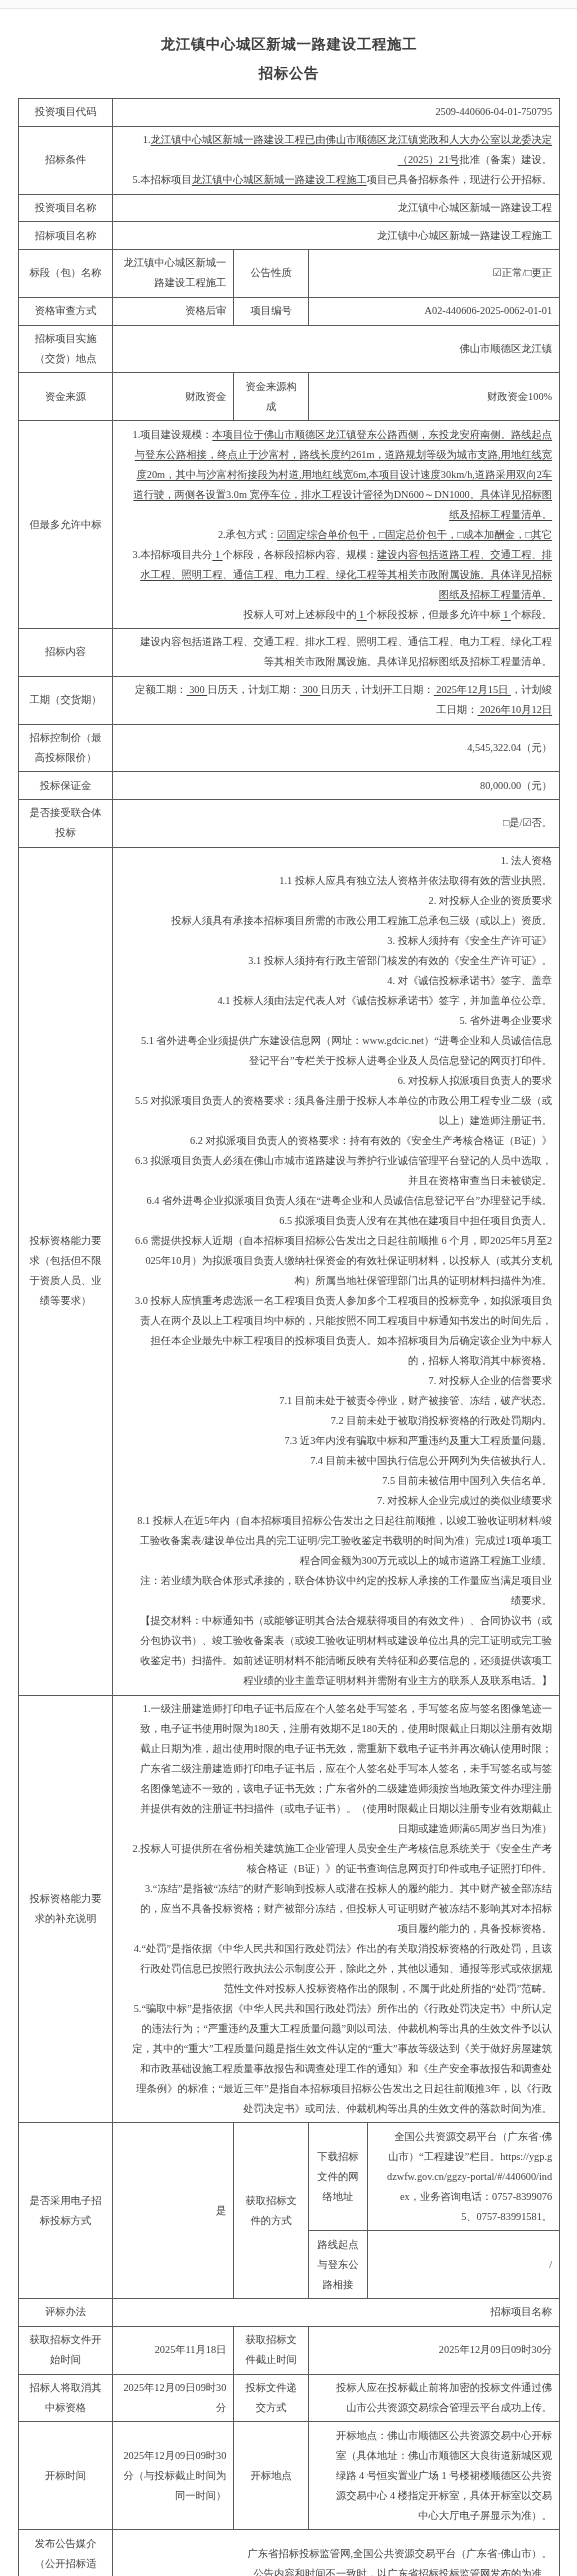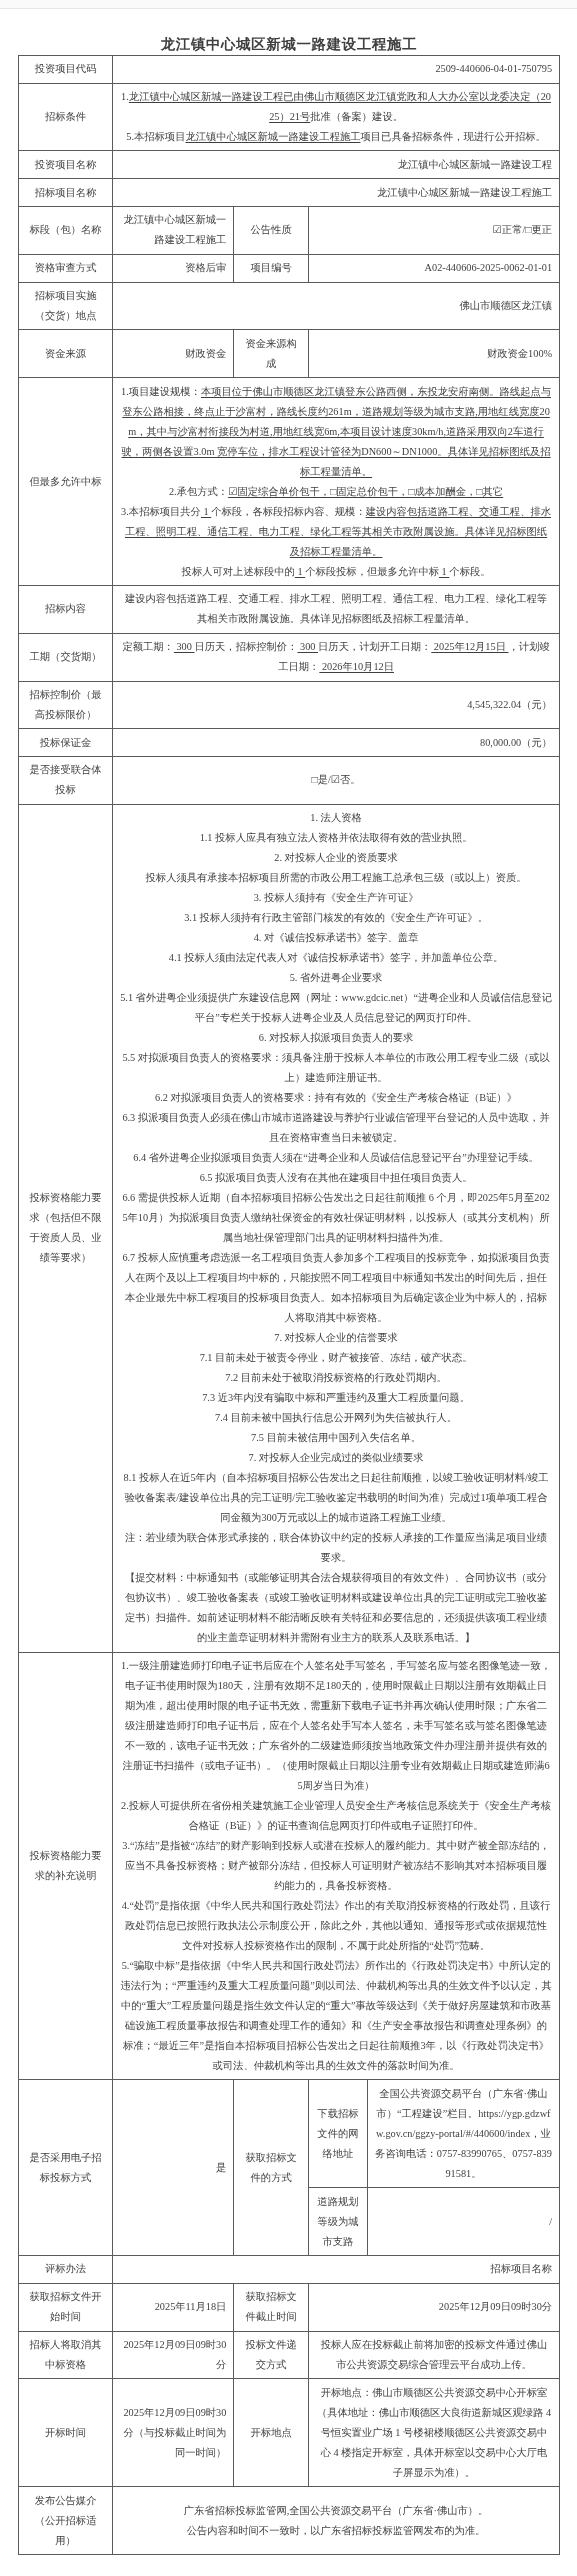--- a/index.html
+++ b/index.html
@@ -6,30 +6,31 @@
   body{width:578px;font-family:"Liberation Serif","DejaVu Serif",serif;color:#3f3f3f;}
   .top-strip{height:8.3px;background:#fafafa;border-bottom:0.7px solid #e6e6e6;}
   .doc{padding:15px 18px 69px 18px;}
   .title{font-size:14.4px;font-weight:bold;text-align:center;line-height:1.55;letter-spacing:0.7px;margin-top:8.3px;}
   .subtitle{font-size:14.4px;font-weight:bold;text-align:center;line-height:1.55;letter-spacing:0.7px;margin:6.9px 0 13.8px 0;}
   table.form{width:100%;border-collapse:collapse;table-layout:fixed;}
   table.form td{border:0.7px solid #5a5a5a;padding:3.4px 6.9px;font-size:10.3px;line-height:20px;vertical-align:middle;word-break:break-all;}
   td.lbl{text-align:center;padding:3.4px 3.4px;font-family:Liberation Mono, monospace;}
   .p{margin:0;}
   .tc{text-align:right;}
-  .tl{text-align:center;}
+  .tl{text-align:right;margin-left:11px;}
   .u{text-decoration:underline;text-underline-offset:2.1px;}
 </style>
 </head>
 <body>
 
 <div class="top-strip"></div>
 
 <div class="doc">
   <div class="title">龙江镇中心城区新城一路建设工程施工</div>
+  <div class="subtitle">招标公告</div>
 
   <table class="form">
     <colgroup>
       <col style="width:17.4%">
         <col style="width:22.4%">
         <col style="width:13.8%">
         <col style="width:10.9%">
         <col style="width:35.5%">
     </colgroup>
     <tbody id="tbl">
@@ -105,21 +106,21 @@
         </tr>
         <tr>
           <td class="lbl">招标内容</td>
           <td colspan="4">
             <div class="p tl"><span>建设内容包括道路工程、交通工程、排水工程、照明工程、通信工程、电力工程、绿化工程等其相关市政附属设施。具体详见招标图纸及招标工程量清单。</span></div>
           </td>
         </tr>
         <tr>
           <td class="lbl">工期（交货期）</td>
           <td colspan="4">
-            <div class="p tl"><span>定额工期：</span><span class="u"> 300 </span><span>日历天，招标控制价：</span><span class="u"> 300 </span><span>日历天，计划开工日期：</span><span class="u"> 2025年12月15日 </span><span>，计划竣工日期：</span><span class="u"> 2026年10月12日</span></div>
+            <div class="p tl"><span>定额工期：</span><span class="u"> 300 </span><span>日历天，计划工期：</span><span class="u"> 300 </span><span>日历天，计划开工日期：</span><span class="u"> 2025年12月15日 </span><span>，计划竣工日期：</span><span class="u"> 2026年10月12日</span></div>
           </td>
         </tr>
         <tr>
           <td class="lbl">招标控制价（最高投标限价）</td>
           <td colspan="4">
             <div class="p tc"><span>4,545,322.04（元）</span></div>
           </td>
         </tr>
         <tr>
           <td class="lbl">投标保证金</td>
@@ -146,21 +147,21 @@
             <div class="p tl"><span>4.1 投标人须由法定代表人对《诚信投标承诺书》签字，并加盖单位公章。</span></div>
             <div class="p tl"><span>5. 省外进粤企业要求</span></div>
             <div class="p tl"><span>5.1 省外进粤企业须提供广东建设信息网（网址：www.gdcic.net）“进粤企业和人员诚信信息登记平台”专栏关于投标人进粤企业及人员信息登记的网页打印件。</span></div>
             <div class="p tl"><span>6. 对投标人拟派项目负责人的要求</span></div>
             <div class="p tl"><span>5.5 对拟派项目负责人的资格要求：须具备注册于投标人本单位的市政公用工程专业二级（或以上）建造师注册证书。</span></div>
             <div class="p tl"><span>6.2 对拟派项目负责人的资格要求：持有有效的《安全生产考核合格证（B证）》</span></div>
             <div class="p tl"><span>6.3 拟派项目负责人必须在佛山市城市道路建设与养护行业诚信管理平台登记的人员中选取，并且在资格审查当日未被锁定。</span></div>
             <div class="p tl"><span>6.4 省外进粤企业拟派项目负责人须在“进粤企业和人员诚信信息登记平台”办理登记手续。</span></div>
             <div class="p tl"><span>6.5 拟派项目负责人没有在其他在建项目中担任项目负责人。</span></div>
             <div class="p tl"><span>6.6 需提供投标人近期（自本招标项目招标公告发出之日起往前顺推 6 个月，即2025年5月至2025年10月）为拟派项目负责人缴纳社保资金的有效社保证明材料，以投标人（或其分支机构）所属当地社保管理部门出具的证明材料扫描件为准。</span></div>
-            <div class="p tl"><span>6.7 投标人应慎重考虑选派一名工程项目负责人参加多个工程项目的投标竞争，如拟派项目负责人在两个及以上工程项目均中标的，只能按照不同工程项目中标通知书发出的时间先后，担任本企业最先中标工程项目的投标项目负责人。如本招标项目为后确定该企业为中标人的，招标人将取消其中标资格。</span></div>
+            <div class="p tl"><span>3.0 投标人应慎重考虑选派一名工程项目负责人参加多个工程项目的投标竞争，如拟派项目负责人在两个及以上工程项目均中标的，只能按照不同工程项目中标通知书发出的时间先后，担任本企业最先中标工程项目的投标项目负责人。如本招标项目为后确定该企业为中标人的，招标人将取消其中标资格。</span></div>
             <div class="p tl"><span>7. 对投标人企业的信誉要求</span></div>
             <div class="p tl"><span>7.1 目前未处于被责令停业，财产被接管、冻结，破产状态。</span></div>
             <div class="p tl"><span>7.2 目前未处于被取消投标资格的行政处罚期内。</span></div>
             <div class="p tl"><span>7.3 近3年内没有骗取中标和严重违约及重大工程质量问题。</span></div>
             <div class="p tl"><span>7.4 目前未被中国执行信息公开网列为失信被执行人。</span></div>
             <div class="p tl"><span>7.5 目前未被信用中国列入失信名单。</span></div>
             <div class="p tl"><span>7. 对投标人企业完成过的类似业绩要求</span></div>
             <div class="p tl"><span>8.1 投标人在近5年内（自本招标项目招标公告发出之日起往前顺推，以竣工验收证明材料/竣工验收备案表/建设单位出具的完工证明/完工验收鉴定书载明的时间为准）完成过1项单项工程合同金额为300万元或以上的城市道路工程施工业绩。</span></div>
             <div class="p tl"><span>注：若业绩为联合体形式承接的，联合体协议中约定的投标人承接的工作量应当满足项目业绩要求。</span></div>
             <div class="p tl"><span>【提交材料：中标通知书（或能够证明其合法合规获得项目的有效文件）、合同协议书（或分包协议书）、竣工验收备案表（或竣工验收证明材料或建设单位出具的完工证明或完工验收鉴定书）扫描件。如前述证明材料不能清晰反映有关特征和必要信息的，还须提供该项工程业绩的业主盖章证明材料并需附有业主方的联系人及联系电话。】</span></div>
@@ -181,21 +182,21 @@
           <td rowspan="2">
             <div class="p tc"><span>是</span></div>
           </td>
           <td class="lbl" rowspan="2">获取招标文件的方式</td>
           <td class="lbl">下载招标文件的网络地址</td>
           <td>
             <div class="p tl"><span>全国公共资源交易平台（广东省·佛山市）“工程建设”栏目。https://ygp.gdzwfw.gov.cn/ggzy-portal/#/440600/index，业务咨询电话：0757-83990765、0757-83991581。</span></div>
           </td>
         </tr>
         <tr>
-          <td class="lbl">道路规划等级为城市支路</td>
+          <td class="lbl">路线起点与登东公路相接</td>
           <td>
             <div class="p tc"><span>/</span></div>
           </td>
         </tr>
         <tr>
           <td class="lbl">评标办法</td>
           <td colspan="4">
             <div class="p tc"><span>招标项目名称</span></div>
           </td>
         </tr>

